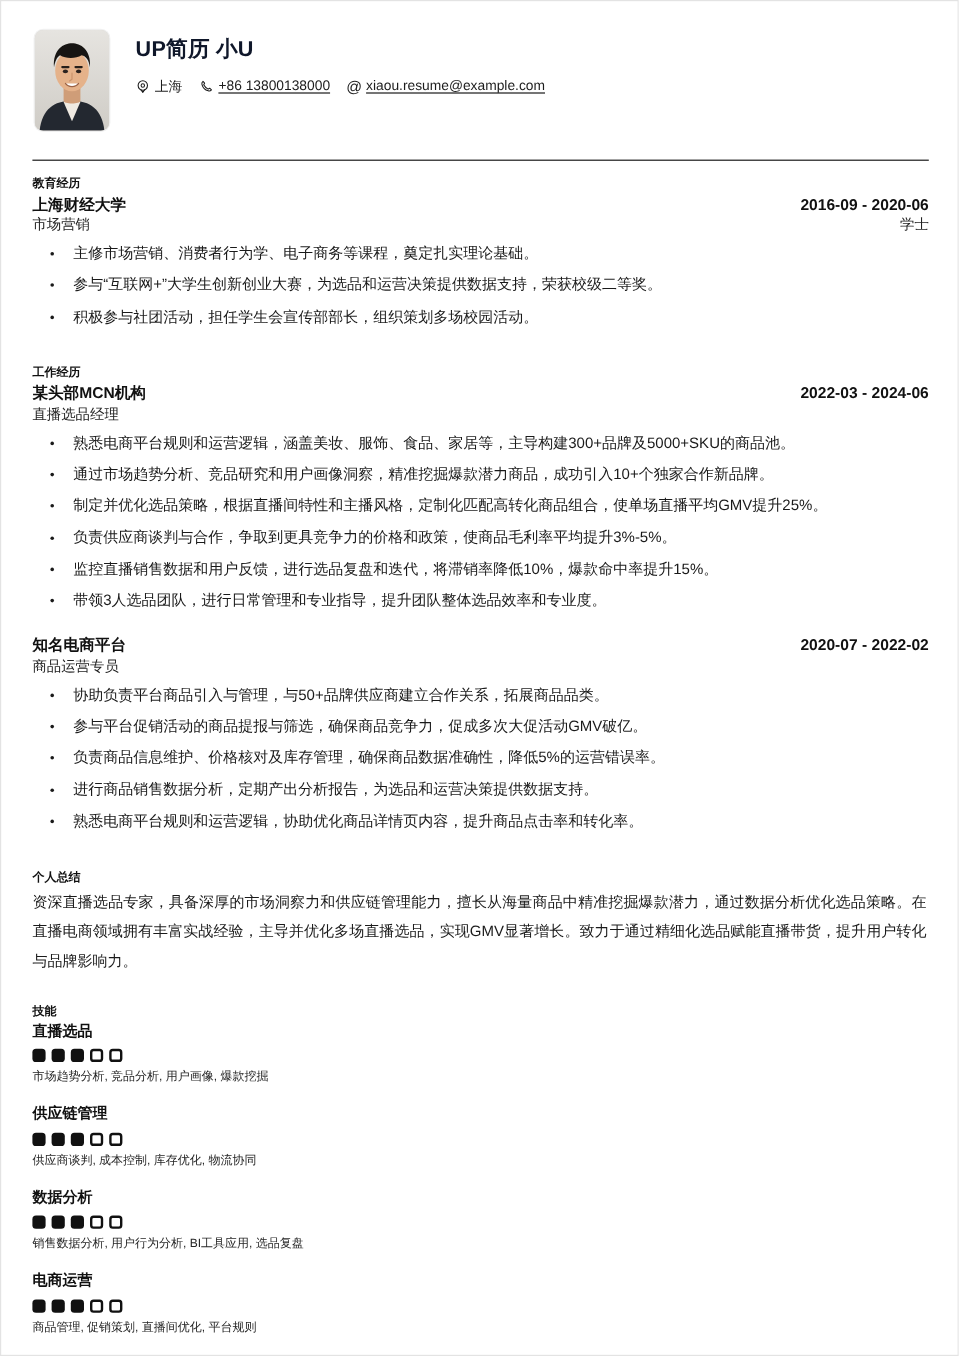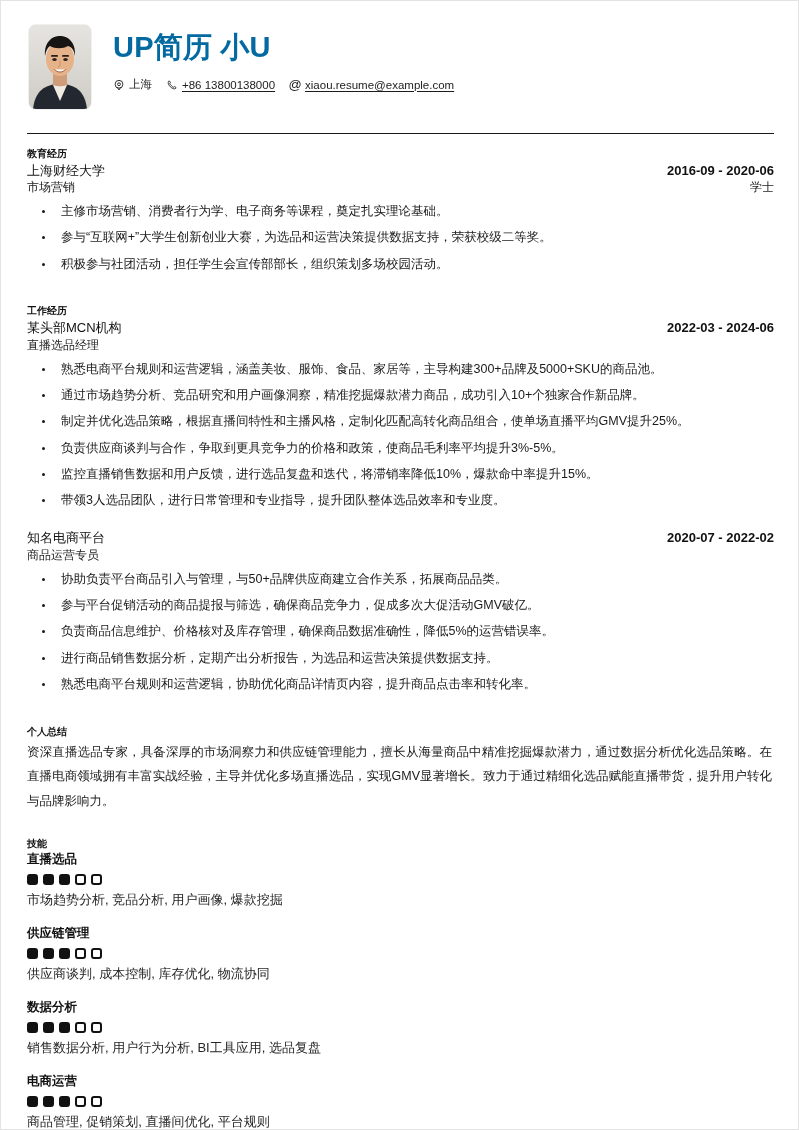--- a/index.html
+++ b/index.html
@@ -47,25 +47,25 @@
     position: relative;
     box-shadow: 0 0 0 1px rgba(0,0,0,0.06);
   }
   .photo svg { display:block; width:100%; height:100%; }
 
   .identity {
     margin-left: 22px;
     padding-top: 6px;
   }
   .name {
-    font-size: 29px;
+    font-size: 18px;
     font-weight: bold;
     letter-spacing: 0.2px;
     line-height: 1.15;
-    color: #0369a1;
+    color: #0f172a;
   }
   .contacts {
     margin-top: 13px;
     display: flex;
     align-items: center;
     font-size: 11.5px;
     color: #1c1c1c;
     gap: 7px;
   }
   .contact {
@@ -113,21 +113,21 @@
   }
   .entry { margin-top: 1px; }
   .entry-row {
     display: flex;
     justify-content: space-between;
     align-items: baseline;
     line-height: 1.38;
   }
   .entry-org {
     font-size: 13px;
-    font-weight: normal;
+    font-weight: bold;
     color: #111111;
   }
   .entry-date {
     font-size: 13px;
     font-weight: bold;
     color: #111111;
     white-space: nowrap;
     text-align: right;
   }
   .entry-role {
@@ -196,21 +196,21 @@
   }
   .dot {
     width: 11px;
     height: 11px;
     border-radius: 3px;
     box-sizing: border-box;
   }
   .dot.on  { background: #111111; }
   .dot.off { background: #ffffff; border: 2.2px solid #111111; }
   .skill-keywords {
-    font-size: 13px;
+    font-size: 10px;
     color: #262626;
     line-height: 1.5;
   }
   .skills-first .skill-name { margin-top: 0; }
 </style>
 </head>
 <body>
 
 <div class="page">
  <div class="sheet">

